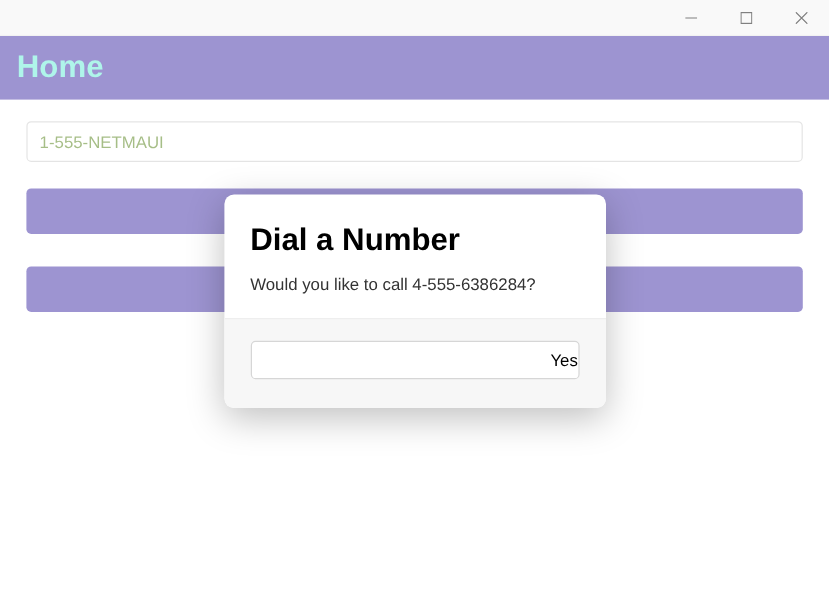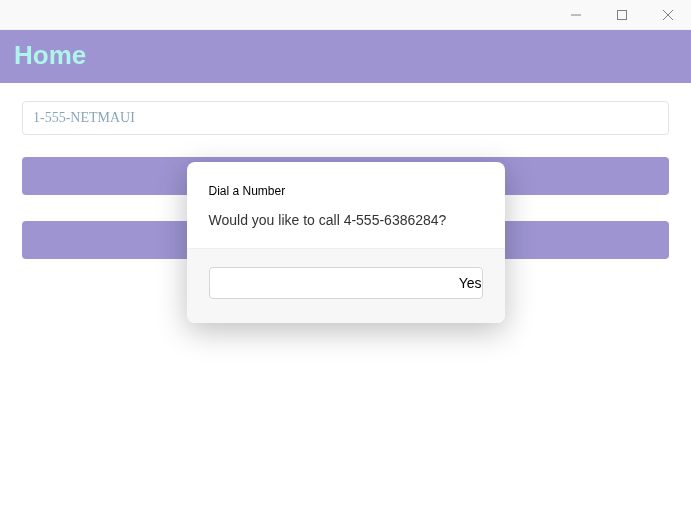--- a/index.html
+++ b/index.html
@@ -47,23 +47,22 @@
       color: #000;
       margin-bottom: 14px;
     }
     .text-input {
       width: 100%;
       height: 34px;
       border: 1px solid #c9c9c9;
       border-radius: 4px;
       padding: 10px 10px;
       font-size: 14px;
-      color: #0c4a6e;
+      color: #4d7c0f;
       background: #fff;
-      font-family: Liberation Serif, serif;
     }
     .big-btn {
       width: 100%;
       height: 38px;
       background: #3b29a3;
       border: none;
       border-radius: 4px;
       margin-top: 22px;
       color: #fff;
       font-size: 14px;
@@ -81,22 +80,22 @@
       width: 318px;
       background: #fff;
       border-radius: 8px;
       box-shadow: 0 8px 30px rgba(0,0,0,0.25);
       overflow: hidden;
     }
     .dialog-body {
       padding: 22px 22px 20px 22px;
     }
     .dialog-title {
-      font-size: 12px;
-      font-weight: 400;
+      font-size: 26px;
+      font-weight: 700;
       color: #000;
       margin-bottom: 14px;
     }
     .dialog-msg {
       font-size: 14px;
       color: #333;
     }
     .dialog-actions {
       background: #f7f7f7;
       padding: 18px 22px 24px 22px;

